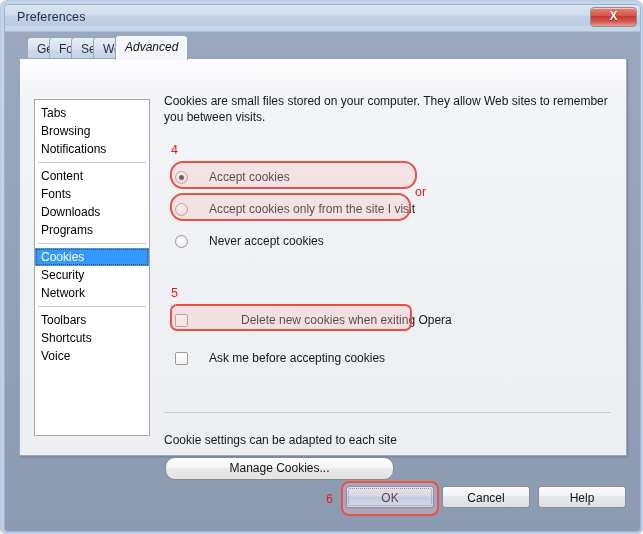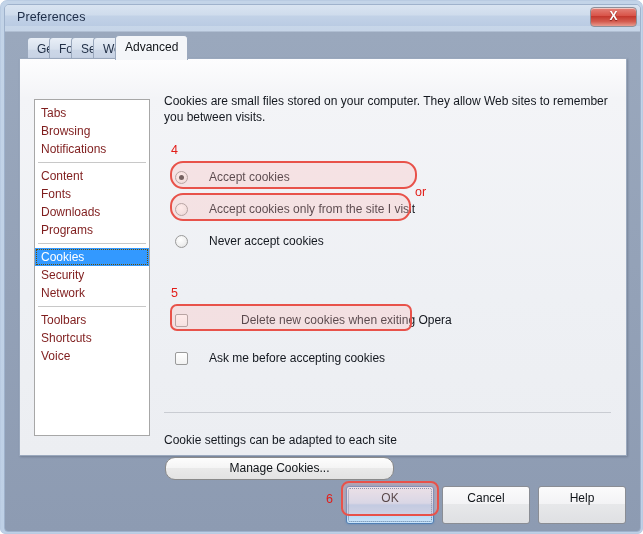--- a/index.html
+++ b/index.html
@@ -97,20 +97,21 @@
     color: #223047;
     white-space: nowrap;
     cursor: pointer;
   }
   .tab.active {
     background: #f4f6f9;
     border-color: #9aa8bd;
     color: #101418;
     z-index: 5;
     height: 25px;
+    font-style: italic;
   }
 
   
   #content-panel {
     position: absolute;
     left: 14px; top: 53px;
     width: 608px; height: 398px;
     box-sizing: border-box;
     border: 1px solid #9aa8bd;
     background: linear-gradient(to bottom, #fdfdfe 0%, #f3f4f7 10%, #eef0f4 60%, #eceef2 100%);
@@ -126,21 +127,21 @@
     border: 1px solid #a7a7a7;
     background: #ffffff;
     overflow: hidden;
   }
   .side-item {
     position: relative;
     height: 18px;
     line-height: 18px;
     padding-left: 6px;
     font-size: 12px;
-    color: #7f1d1d;
+    color: #000000;
     white-space: nowrap;
     cursor: pointer;
   }
   .side-item.selected {
     background: #3399ff;
     color: #ffffff;
     outline: 1px dotted #6a4e00;
     outline-offset: -2px;
   }
   .side-sep {
@@ -249,21 +250,21 @@
     color: #101418;
     text-align: center;
     line-height: 21px;
     cursor: pointer;
   }
 
   
   .dlg-btn {
     position: absolute;
     top: 481px;
-    height: 38px;
+    height: 22px;
     box-sizing: border-box;
     border: 1px solid #8a8d94;
     border-radius: 3px;
     background: linear-gradient(to bottom, #fbfbfc 0%, #f3f3f5 46%, #e7e8ea 47%, #dfe0e3 100%);
     font-size: 12px;
     color: #101418;
     text-align: center;
     line-height: 23px;
     cursor: pointer;
   }

